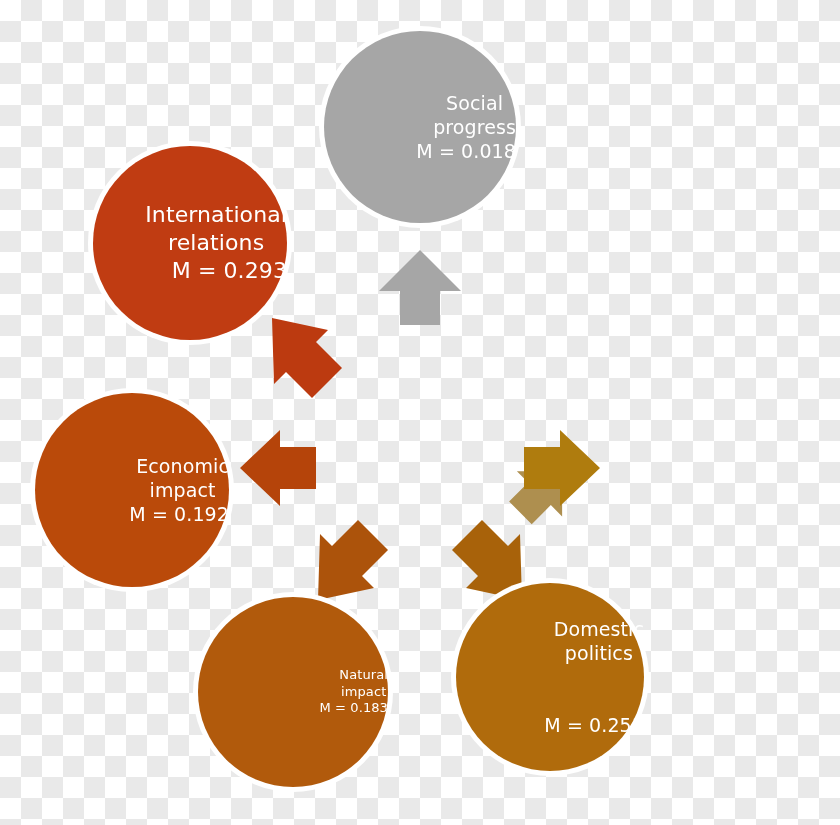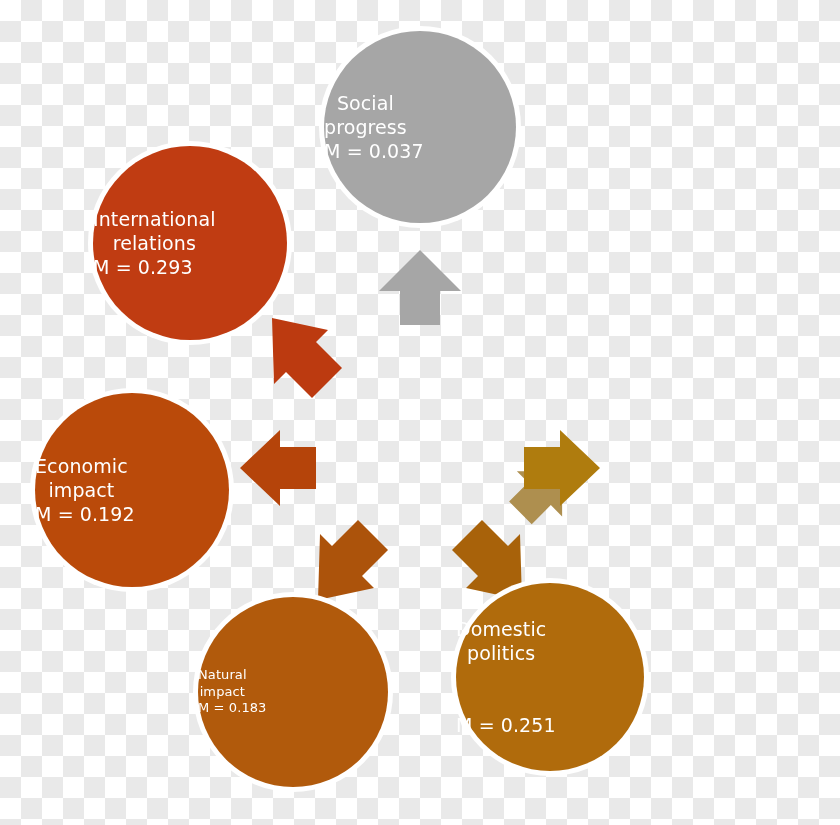--- a/index.html
+++ b/index.html
@@ -20,21 +20,21 @@
       linear-gradient(45deg, #e9e9e9 25%, transparent 25%, transparent 75%, #e9e9e9 75%, #e9e9e9);
     background-size: 42px 42px;
     background-position: 0 0, 21px 21px;
   }
   .node {
     position: absolute;
     border-radius: 50%;
     box-sizing: border-box;
     display: flex;
     flex-direction: column;
-    align-items: flex-start;
+    align-items: flex-end;
     justify-content: center;
     text-align: center;
     color: #ffffff;
     box-shadow: 0 0 0 5px #ffffff;
     line-height: 1.28;
     letter-spacing: 0.1px;
   }
   .node .nlabel {
     display: block;
     white-space: pre-line;
@@ -88,21 +88,21 @@
 
     <g>
       <path d="M272 318 L328 330 L316 342 L342 368 L312 398 L286 372 L274 384 Z" fill="#BC3A10"></path>
     </g>
   </svg>
 
 
   <div class="node" style="left: 324px; top: 31px; width: 192px; height: 192px; font-size: 19px; background: rgb(166, 166, 166);">
     <span class="nlabel">Social
 progress</span>
-    <span class="nvalue">M = 0.037</span>
+    <span class="nvalue">M = 0.018</span>
   </div>
 
 
 
   <div class="node" style="left: 456px; top: 583px; width: 188px; height: 188px; font-size: 19px; background: rgb(176, 107, 12); gap: 48px;">
     <span class="nlabel">Domestic
 politics</span>
     <span class="nvalue">M = 0.251</span>
   </div>
 
@@ -111,19 +111,19 @@
 impact</span>
     <span class="nvalue">M = 0.183</span>
   </div>
 
   <div class="node" style="left: 35px; top: 393px; width: 194px; height: 194px; font-size: 19px; background: rgb(186, 74, 10);">
     <span class="nlabel">Economic
 impact</span>
     <span class="nvalue">M = 0.192</span>
   </div>
 
-  <div class="node" style="left: 93px; top: 146px; width: 194px; height: 194px; font-size: 19px; background: rgb(192, 60, 18);">
+  <div class="node" style="left: 93px; top: 146px; width: 194px; height: 194px; font-size: 22px; background: rgb(192, 60, 18);">
     <span class="nlabel">International
 relations</span>
     <span class="nvalue">M = 0.293</span>
   </div>
 
 </div>
 
 </body></html>

